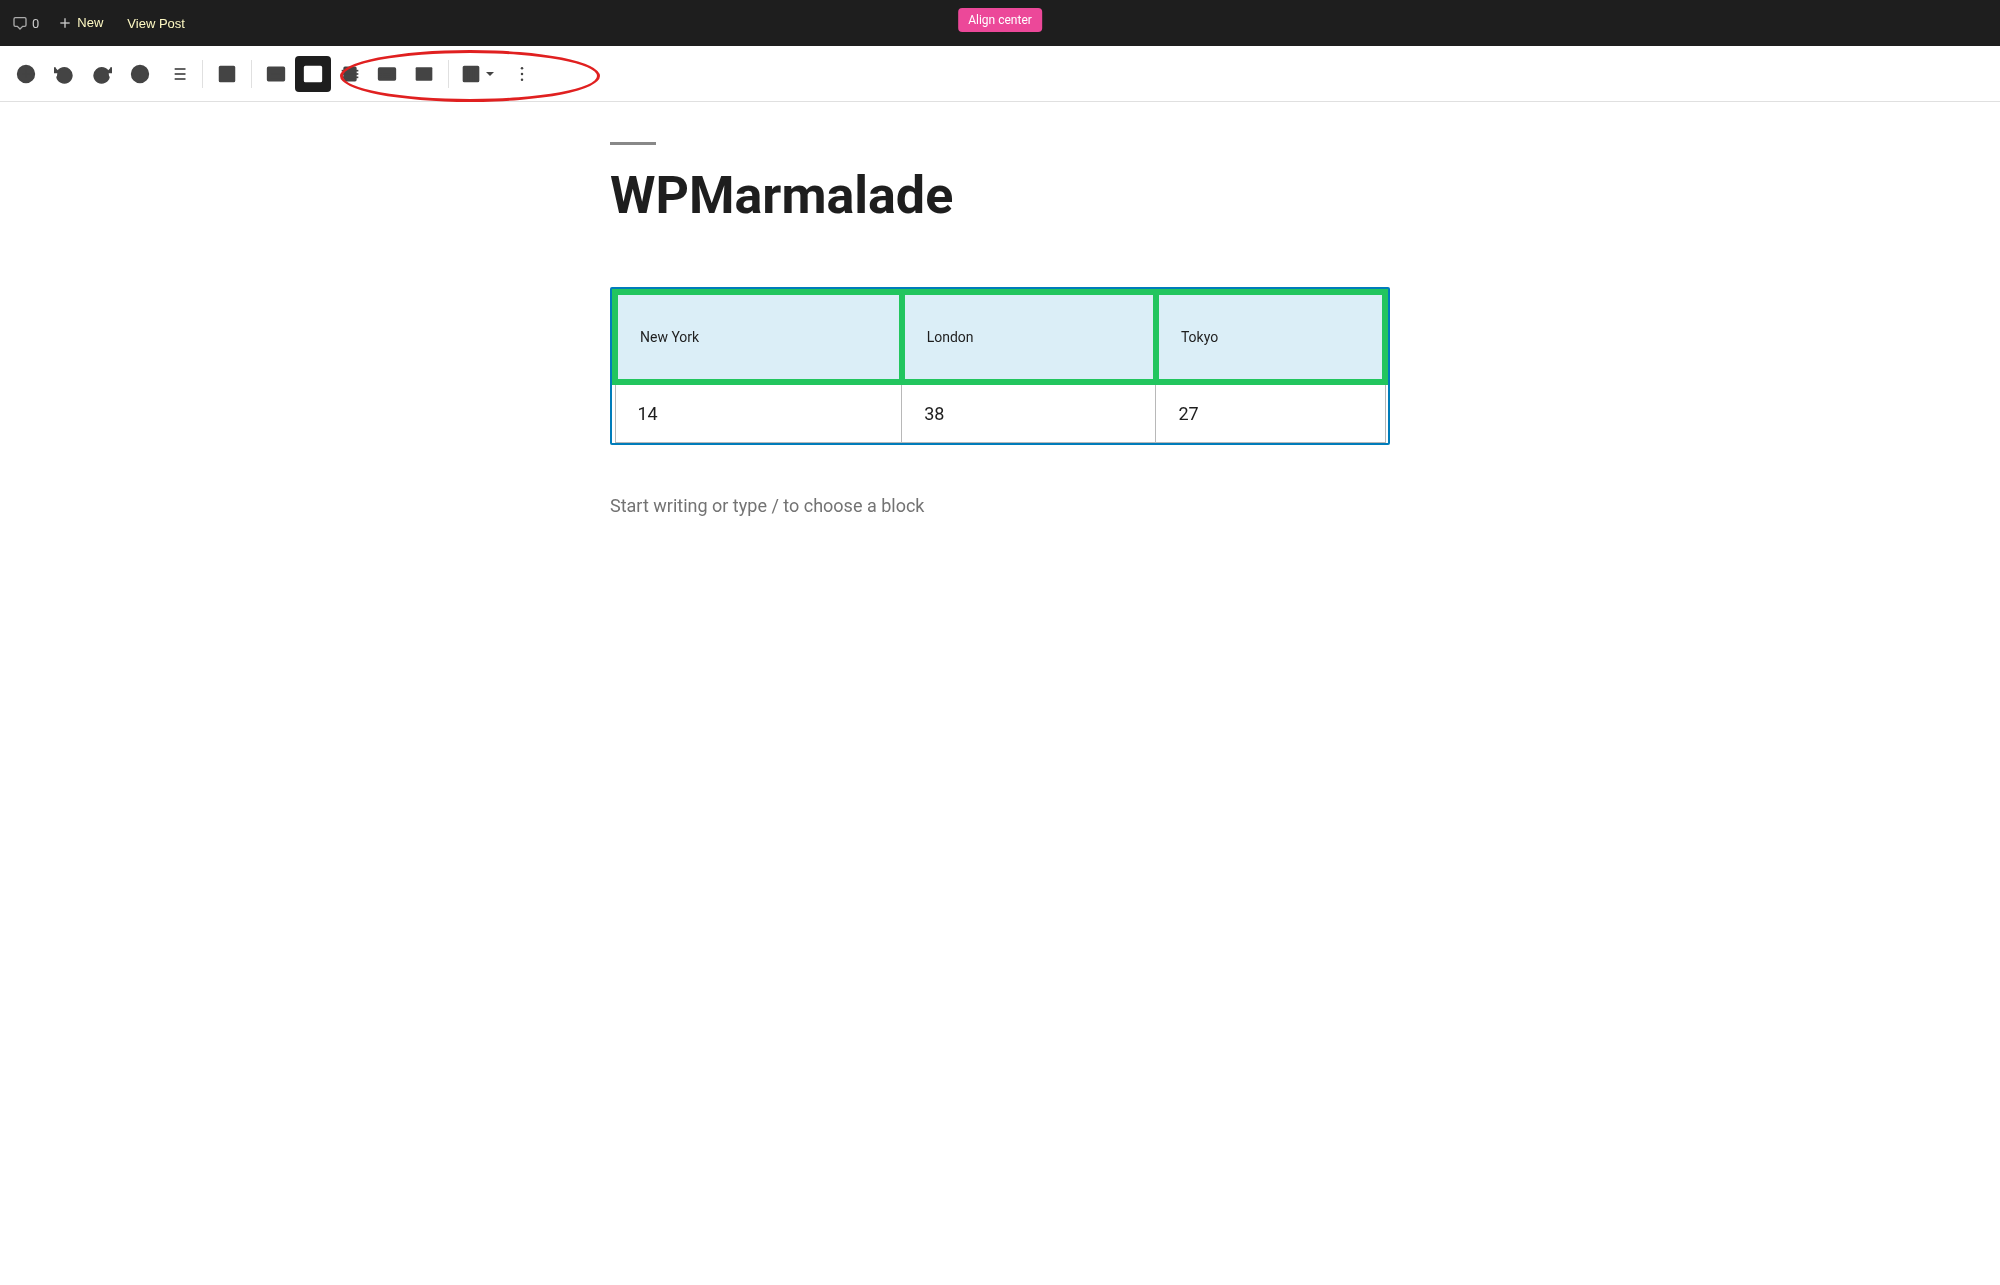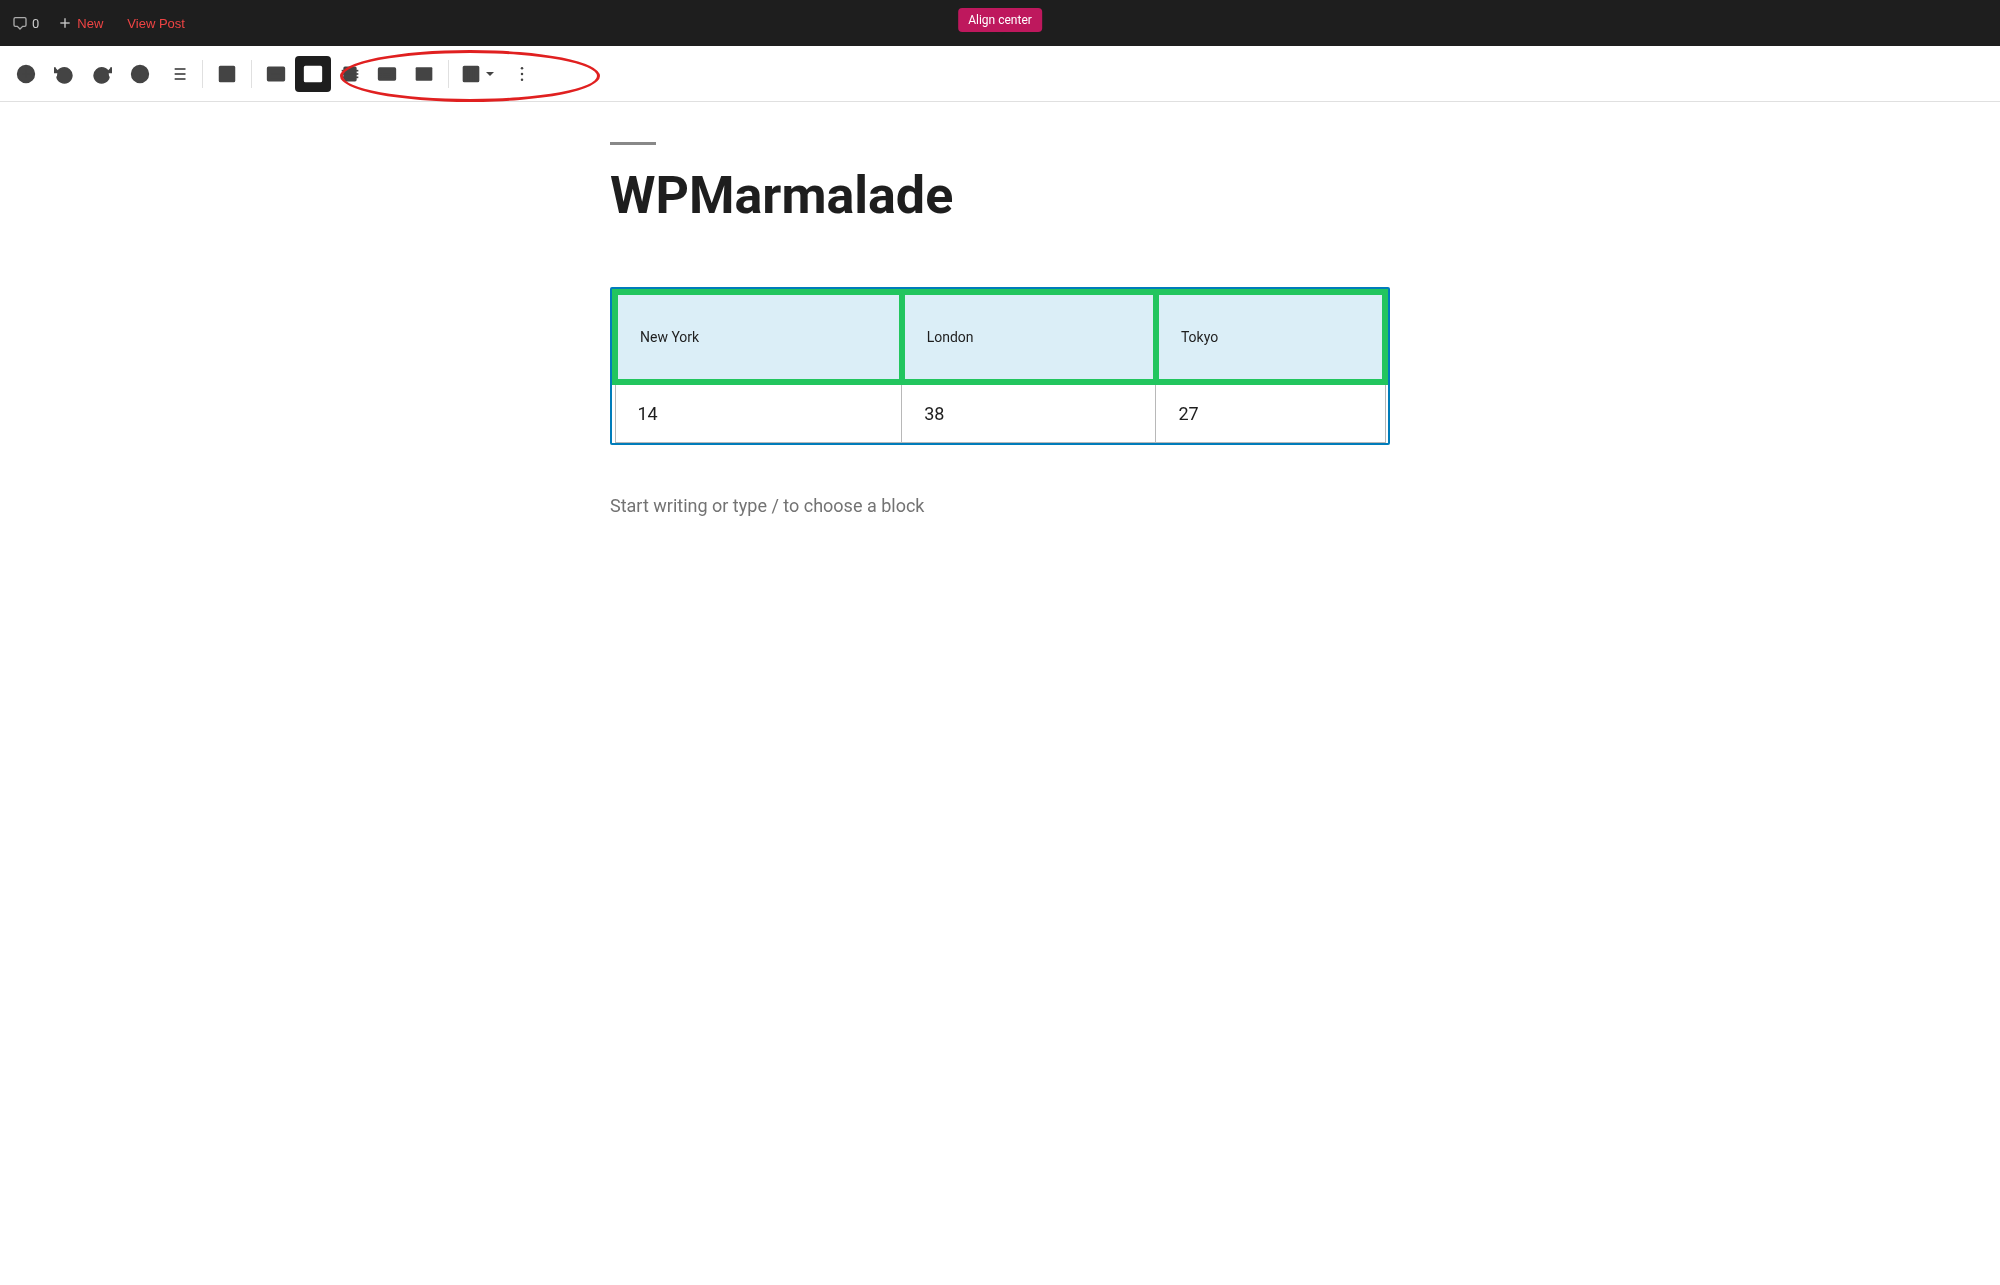--- a/index.html
+++ b/index.html
@@ -26,25 +26,25 @@
       font-size: 13px;
     }
     .comment-icon-wrap {
       display: flex;
       align-items: center;
       color: #aaa;
     }
     .top-bar-btn {
       background: none;
       border: none;
-      color: #ef4444;
+      color: #fef9c3;
       font-size: 13px;
       cursor: pointer;
       display: flex;
-      align-items: center;
+      align-items: flex-start;
       gap: 4px;
       padding: 4px 6px;
     }
 
     
     .toolbar {
       display: flex;
       align-items: center;
       border-bottom: 1px solid #e0e0e0;
       padding: 0 8px;
@@ -80,21 +80,21 @@
       display: flex;
       align-items: center;
       gap: 1px;
       position: relative;
     }
     .tooltip-bubble {
       position: absolute;
       top: -38px;
       left: 50%;
       transform: translateX(-50%);
-      background: #be185d;
+      background: #ec4899;
       color: #fff;
       font-size: 12px;
       padding: 5px 10px;
       border-radius: 4px;
       white-space: nowrap;
       pointer-events: none;
       z-index: 100;
     }
     .tooltip-bubble::after {
       content: '';

